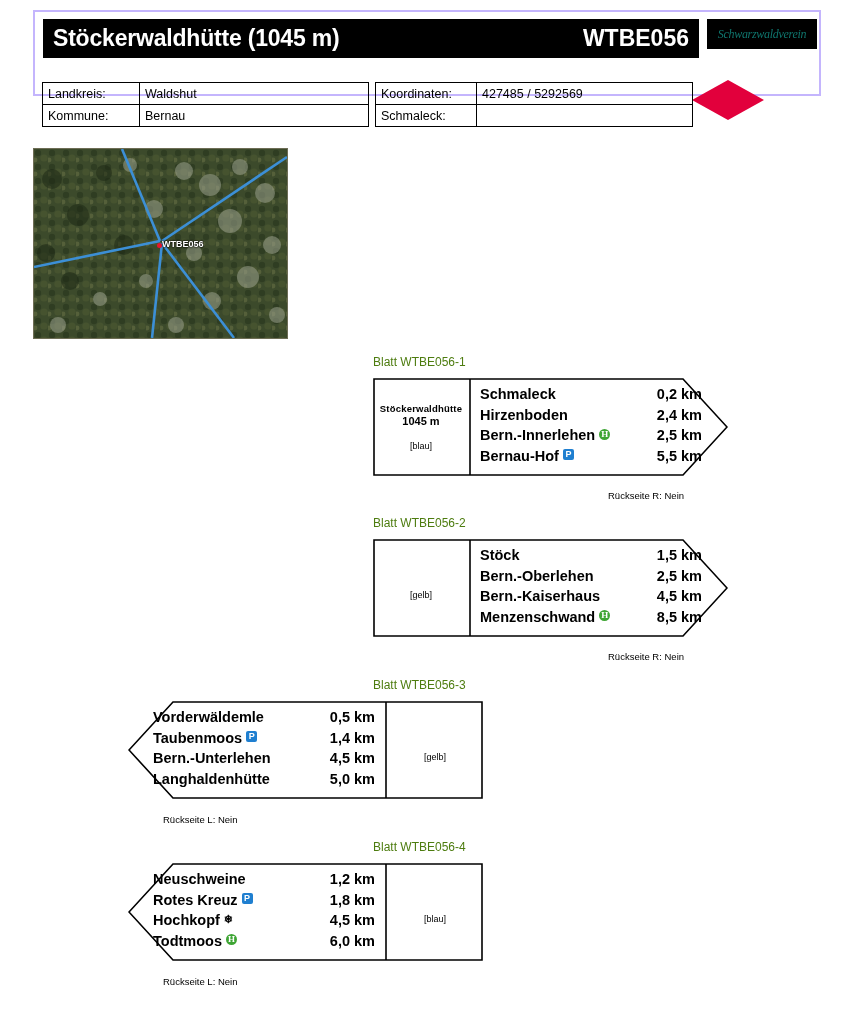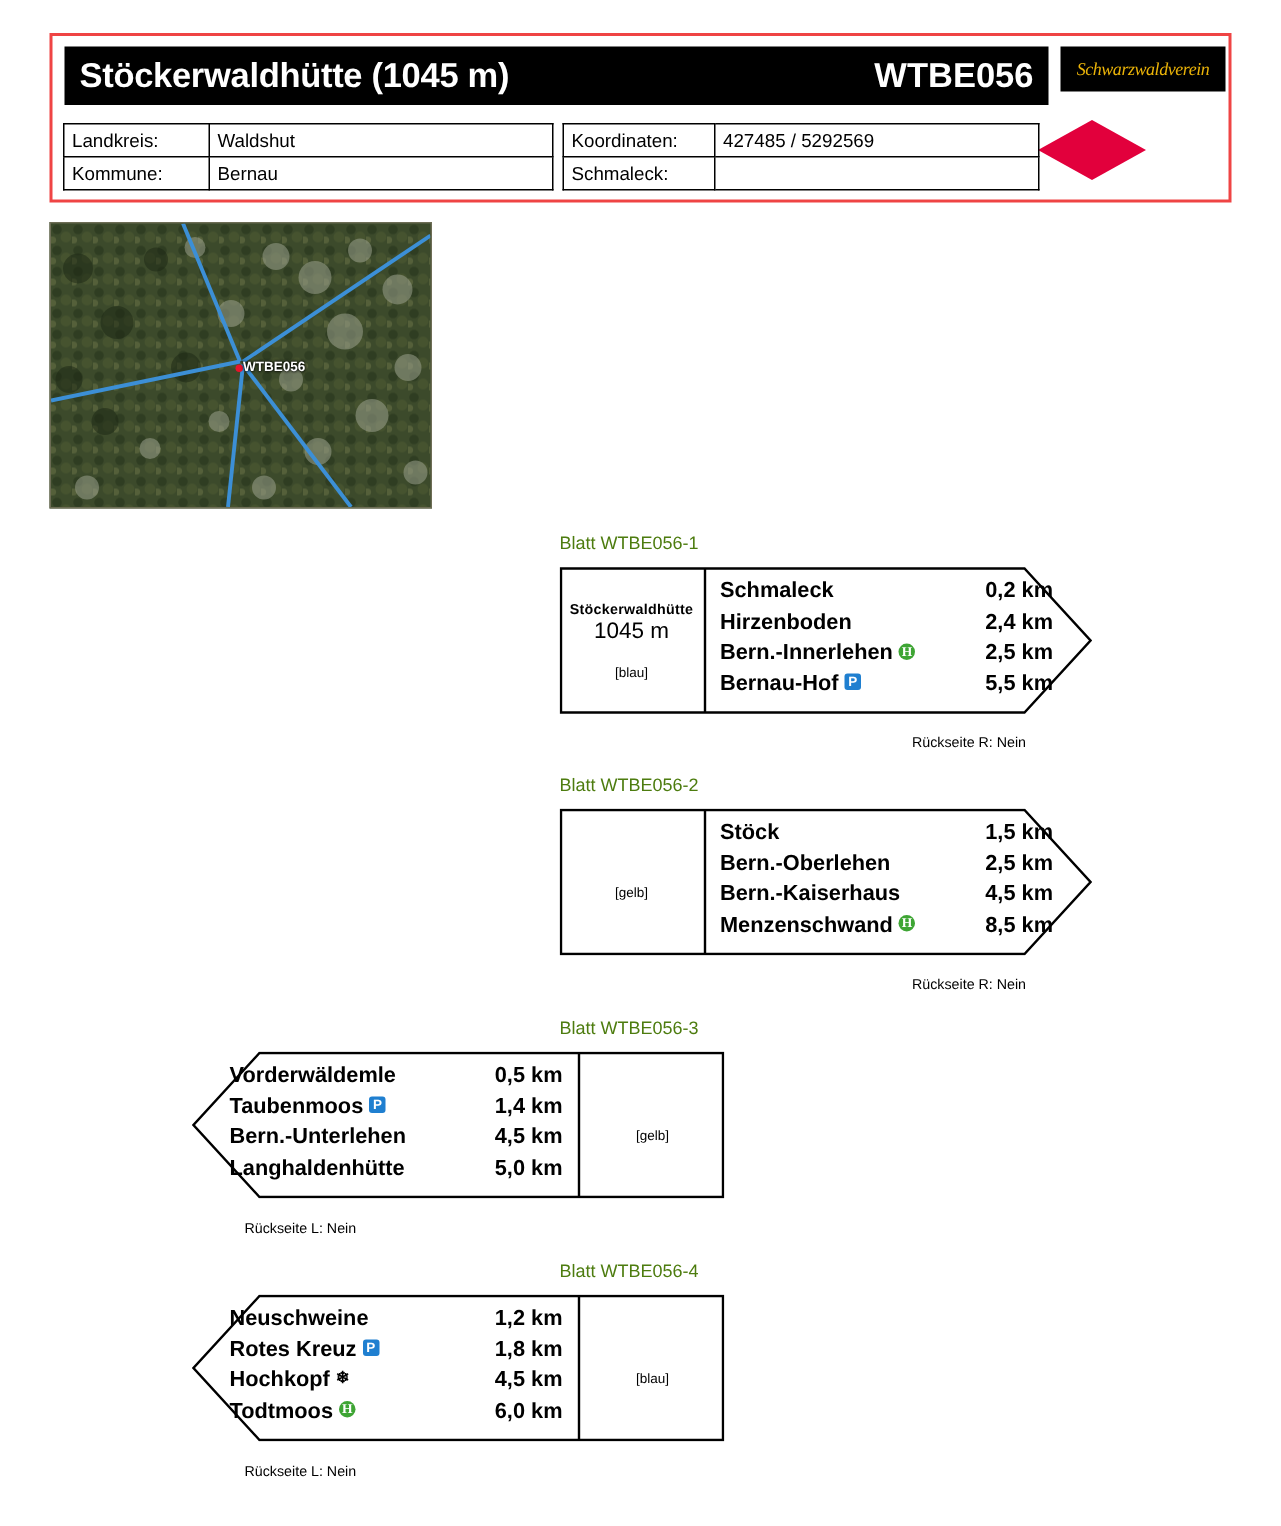--- a/index.html
+++ b/index.html
@@ -13,24 +13,24 @@
     position: relative;
     font-family: "Liberation Sans", sans-serif;
     color: #000;
     overflow: hidden;
   }
 
   
   .header-card {
     position: absolute;
     left: 33px;
-    top: 22px;
+    top: 10px;
     width: 788px;
-    height: 113px;
-    border: 2px solid #ef4444;
+    height: 86px;
+    border: 2px solid #c4b5fd;
     box-sizing: border-box;
     background: #fff;
   }
   .title-bar {
     position: absolute;
     left: 8px;
     top: 7px;
     width: 656px;
     height: 39px;
     background: #000;
@@ -50,21 +50,21 @@
     font-size: 23px;
     font-weight: bold;
   }
   .svv-logo {
     position: absolute;
     left: 672px;
     top: 7px;
     width: 110px;
     height: 30px;
     background: #000;
-    color: #eab308;
+    color: #0f766e;
     display: flex;
     align-items: center;
     justify-content: center;
     font-style: italic;
     font-size: 12px;
     font-family: "Liberation Serif", serif;
     letter-spacing: -0.3px;
   }
   .diamond {
     position: absolute;
@@ -153,22 +153,22 @@
     box-sizing: border-box;
   }
   .head-name {
     font-size: 9.5px;
     font-weight: bold;
     text-align: center;
     line-height: 1.25;
     letter-spacing: 0.2px;
   }
   .head-alt {
-    font-size: 15px;
-    font-weight: normal;
+    font-size: 11px;
+    font-weight: bold;
     text-align: center;
   }
   .head-color {
     font-size: 9px;
     margin-top: 14px;
   }
   .dest-list {
     position: absolute;
     top: 8px;
     width: 222px;

